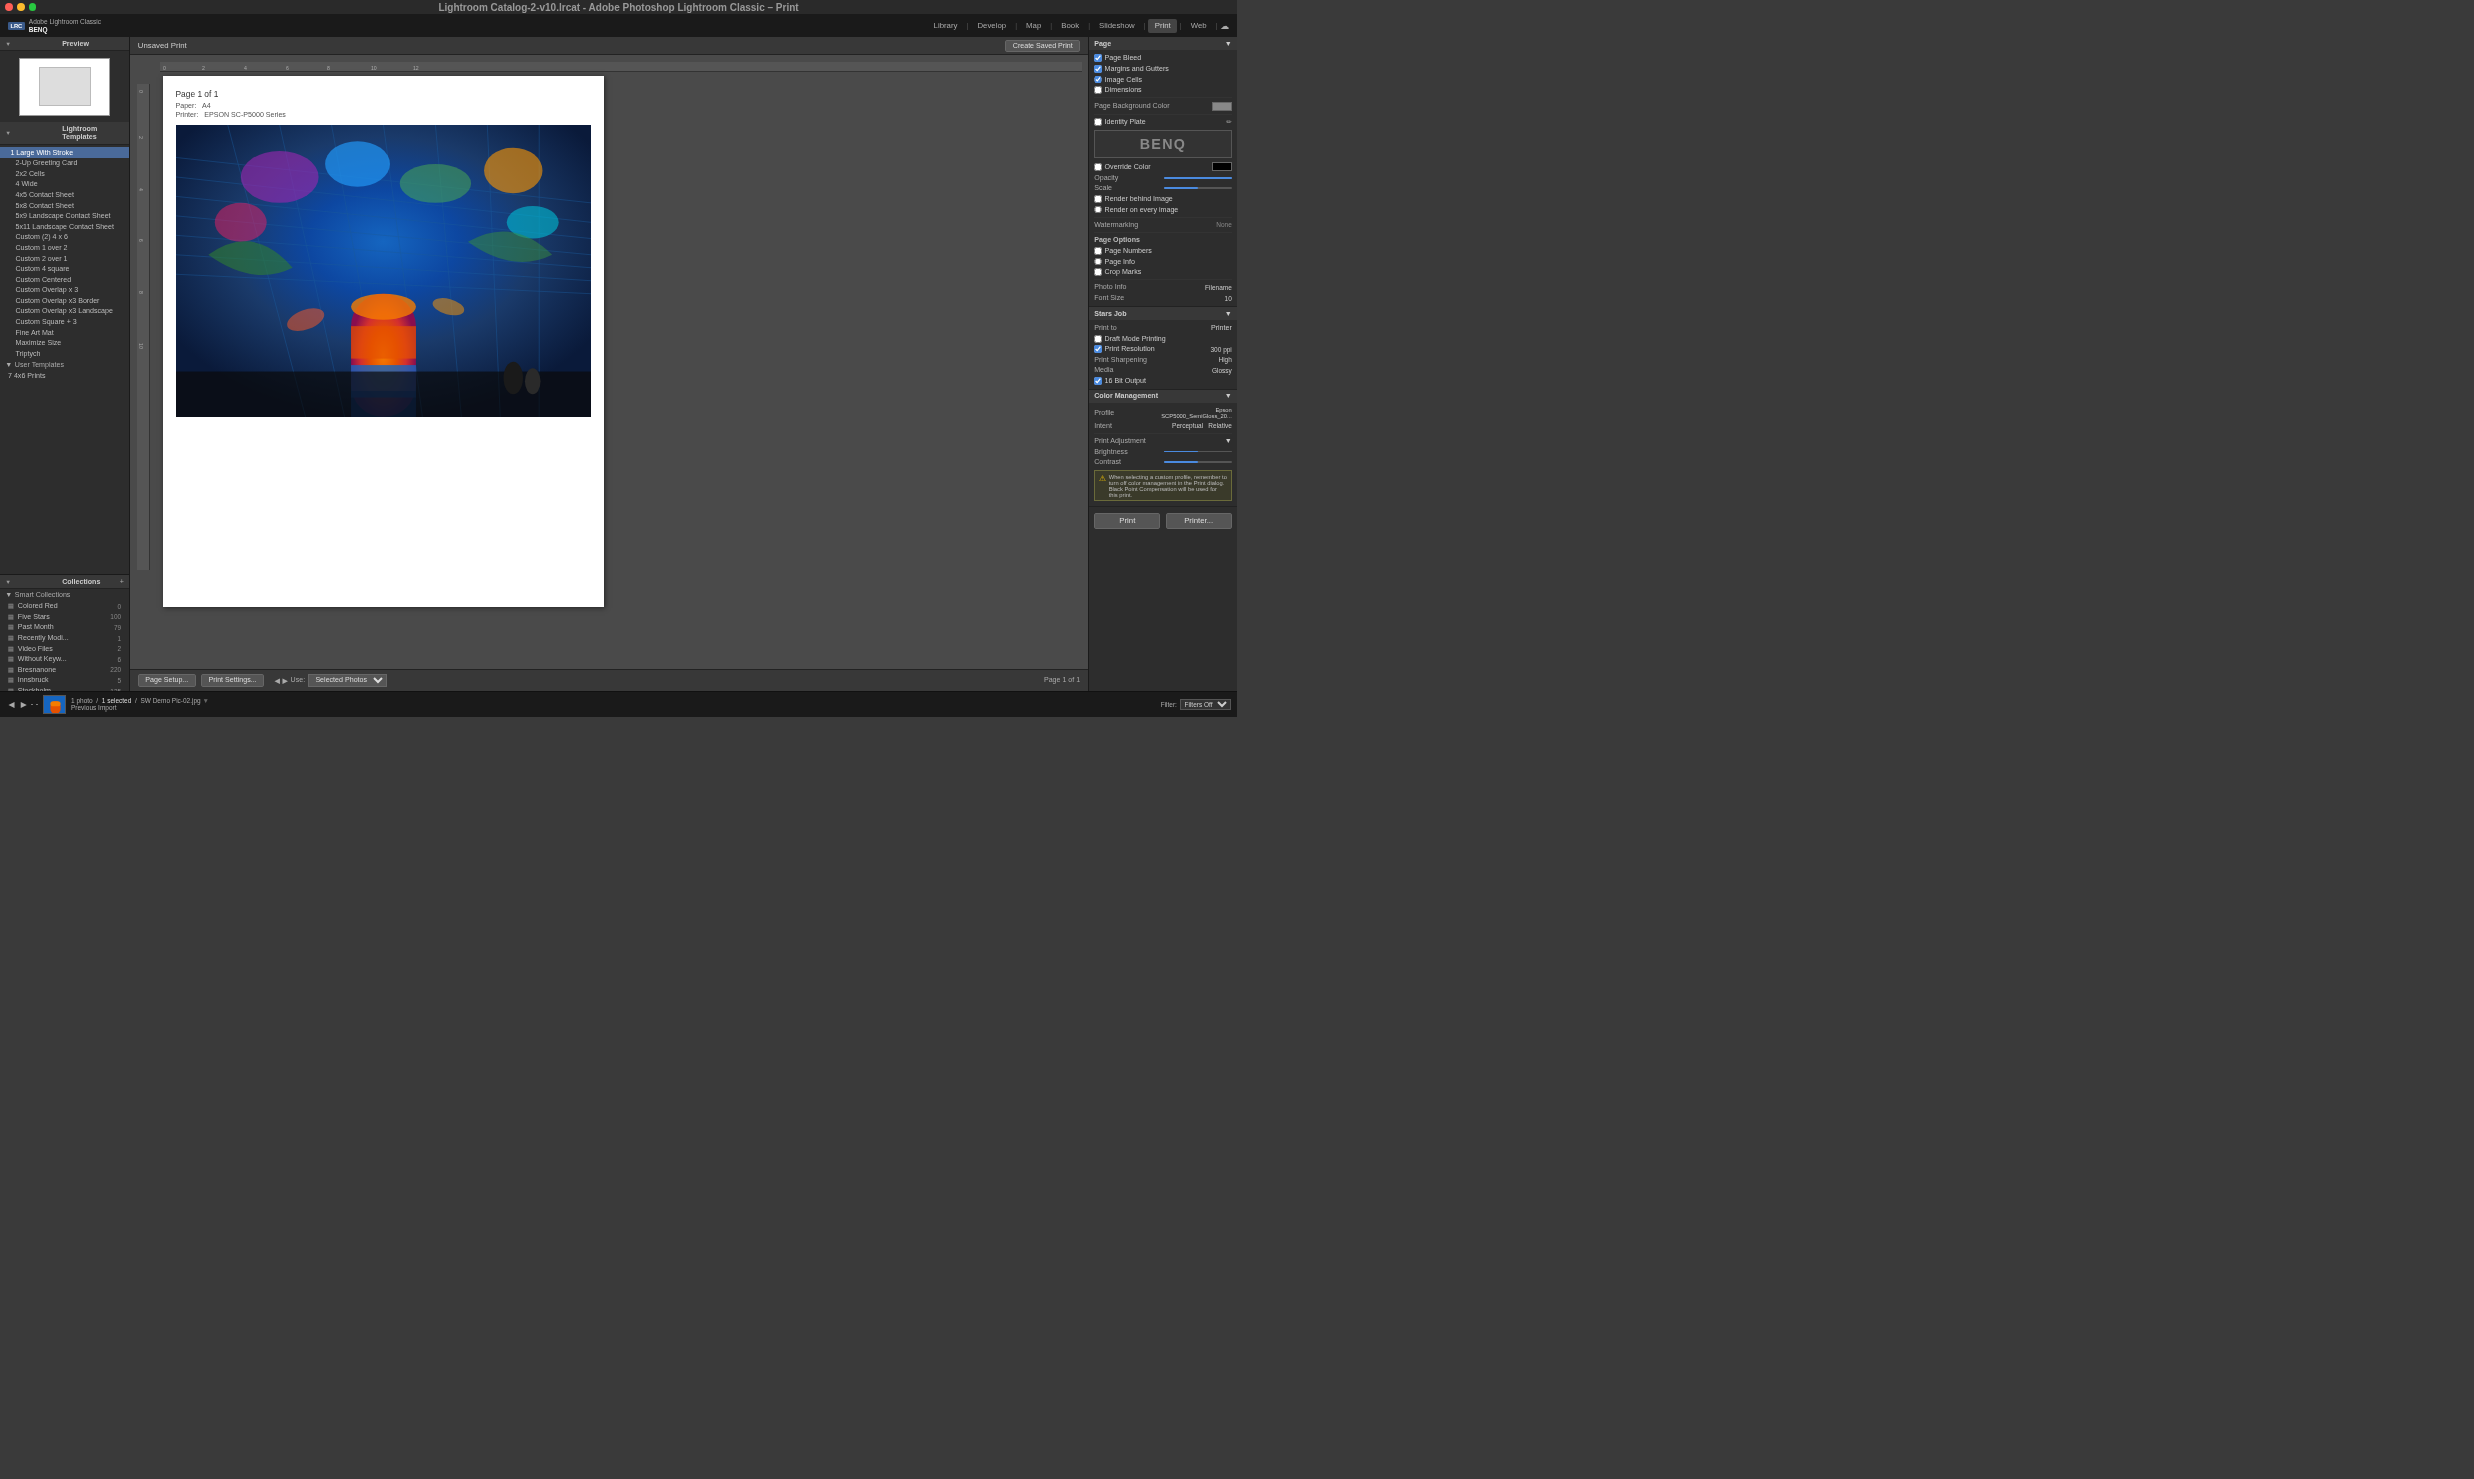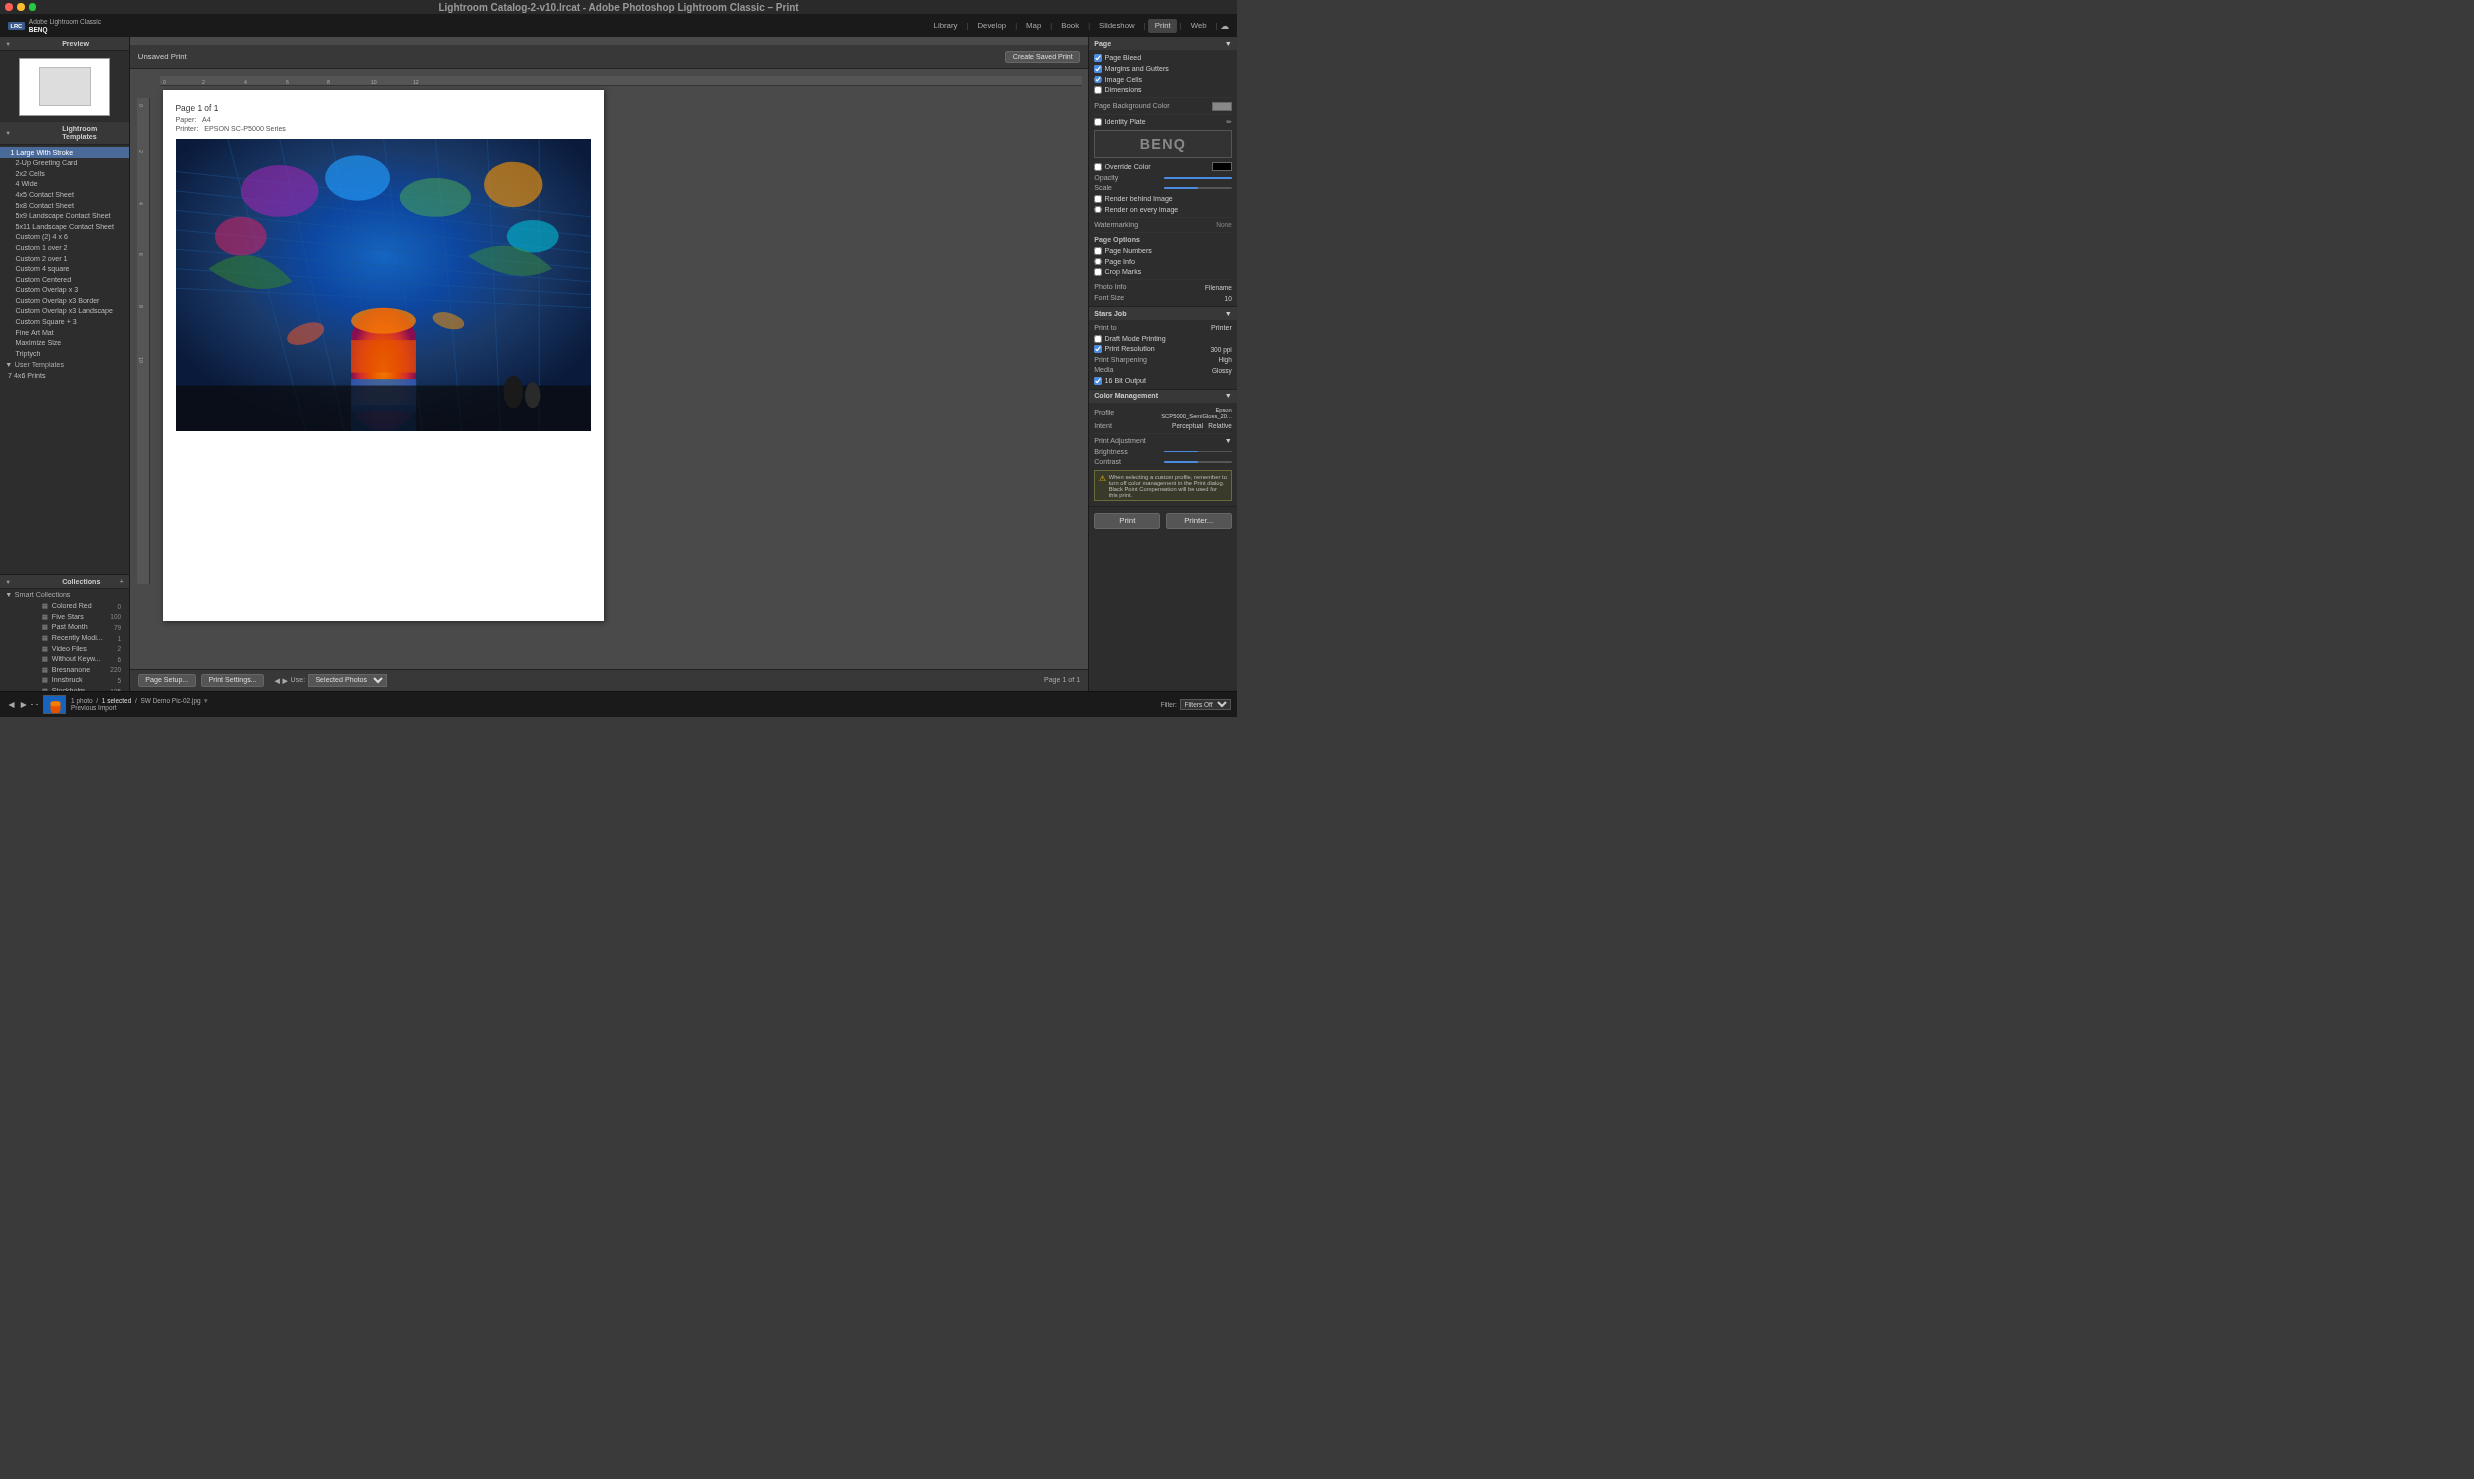--- a/index.html
+++ b/index.html
@@ -176,42 +176,40 @@
       overflow-y: auto;
     }
     .collection-item {
       padding: 1.3px 7.8px;
       font-size: 7.1px;
       color: #bbb;
       display: flex;
       align-items: center;
       gap: 3.9px;
       cursor: pointer;
-      margin-left: 34px;
     }
     .coll-icon { color: #8a8a8a; font-size: 6.5px; }
     .coll-count { margin-left: auto; color: #888; font-size: 6.5px; }
     .add-btn { color: #aaa; cursor: pointer; margin-left: auto; }
 
     
     .center-content {
       flex: 1;
       background: #4a4a4a;
       display: flex;
       flex-direction: column;
     }
     .print-toolbar {
-      height: 24px;
+      height: 18px;
       background: #383838;
       display: flex;
       align-items: center;
       padding: 0 7.8px;
       border-bottom: 0.6px solid #222;
       gap: 5.2px;
-      margin-top: 8px;
     }
     .print-title { font-size: 7.8px; color: #ccc; font-weight: 500; }
     .create-saved-btn {
       margin-left: auto;
       background: #555;
       color: #ddd;
       border: 0.6px solid #666;
       padding: 1.3px 6.5px;
       font-size: 7.1px;
       cursor: pointer;

